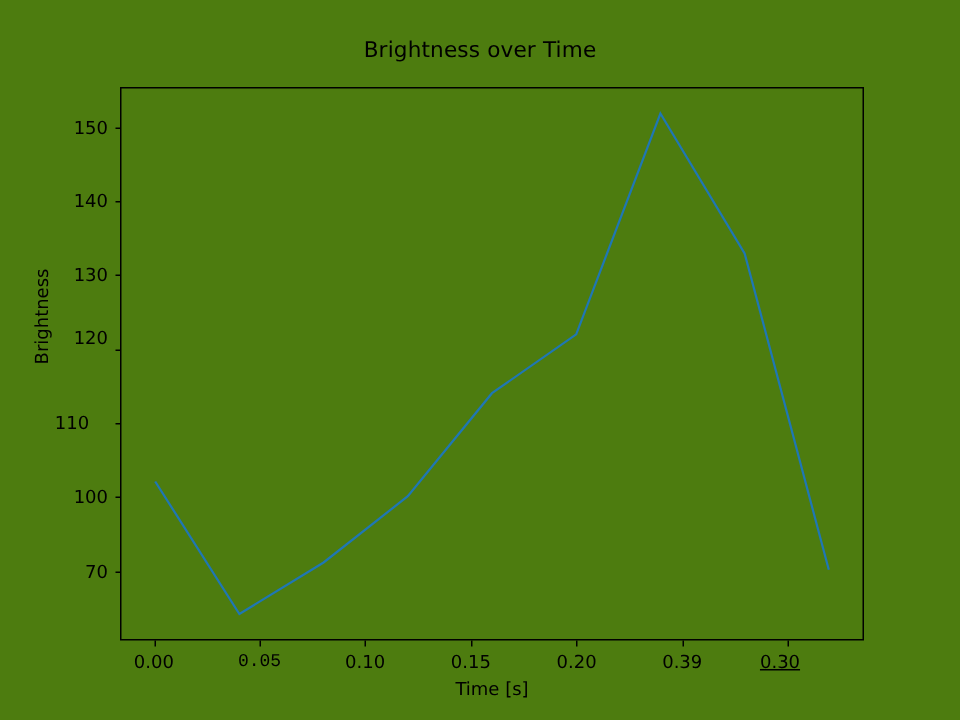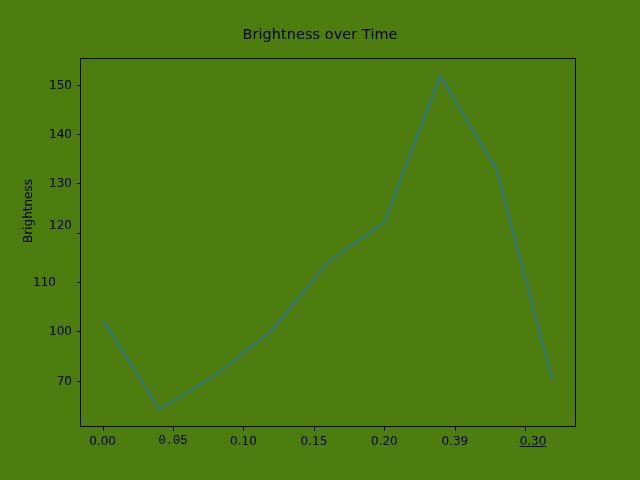--- a/index.html
+++ b/index.html
@@ -116,21 +116,21 @@
       <div class="tick-mark ytick-mark" style="top: 331.3px;"></div>
       <div class="tick-mark ytick-mark" style="top: 281.97px;"></div>
       <div class="tick-mark ytick-mark" style="top: 232.63px;"></div>
       <div class="tick-mark ytick-mark" style="top: 183.3px;"></div>
       <div class="tick-mark ytick-mark" style="top: 133.97px;"></div>
       <div class="tick-mark ytick-mark" style="top: 84.64px;"></div>
     </div>
   <div id="ytick-labels">
       <div class="tick-label ytick-label" style="top: 380.63px; left: 24px; width: 48px;">70</div>
       <div class="tick-label ytick-label" style="top: 331.3px; left: 24px; width: 48px;">100</div>
-      <div class="tick-label ytick-label" style="top: 281.97px; left: 8px; width: 48px;">110</div>
+      <div class="tick-label ytick-label" style="top: 281.97px; left: 24px; width: 48px; text-align: center;">110</div>
       <div class="tick-label ytick-label" style="top: 225px; left: 24px; width: 48px;">120</div>
       <div class="tick-label ytick-label" style="top: 183.3px; left: 24px; width: 48px;">130</div>
       <div class="tick-label ytick-label" style="top: 133.97px; left: 24px; width: 48px;">140</div>
       <div class="tick-label ytick-label" style="top: 84.64px; left: 24px; width: 48px;">150</div>
     </div>
   <div id="xtick-marks">
       <div class="tick-mark xtick-mark" style="left: 102.55px;"></div>
       <div class="tick-mark xtick-mark" style="left: 173px;"></div>
       <div class="tick-mark xtick-mark" style="left: 243.45px;"></div>
       <div class="tick-mark xtick-mark" style="left: 313.91px;"></div>
@@ -138,18 +138,19 @@
       <div class="tick-mark xtick-mark" style="left: 454.82px;"></div>
       <div class="tick-mark xtick-mark" style="left: 525.27px;"></div>
     </div>
   <div id="xtick-labels">
       <div class="tick-label xtick-label" style="left: 102.55px; top: 434px;">0.00</div>
       <div class="tick-label xtick-label" style="left: 173px; top: 434px; font-family: Liberation Mono, monospace;">0.05</div>
       <div class="tick-label xtick-label" style="left: 243.45px; top: 434px;">0.10</div>
       <div class="tick-label xtick-label" style="left: 313.91px; top: 434px;">0.15</div>
       <div class="tick-label xtick-label" style="left: 384.36px; top: 434px;">0.20</div>
       <div class="tick-label xtick-label" style="left: 454.82px; top: 434px;">0.39</div>
-      <div class="tick-label xtick-label" style="left: 533px; top: 434px; text-decoration: underline;">0.30</div>
+      <div class="tick-label xtick-label" style="left: 520px; top: 434px; text-decoration: underline;">0.30</div>
     </div>
 
+  <div id="xlabel">Time [s]</div>
   <div id="ylabel">Brightness</div>
 
 </div>
 
 </body></html>

